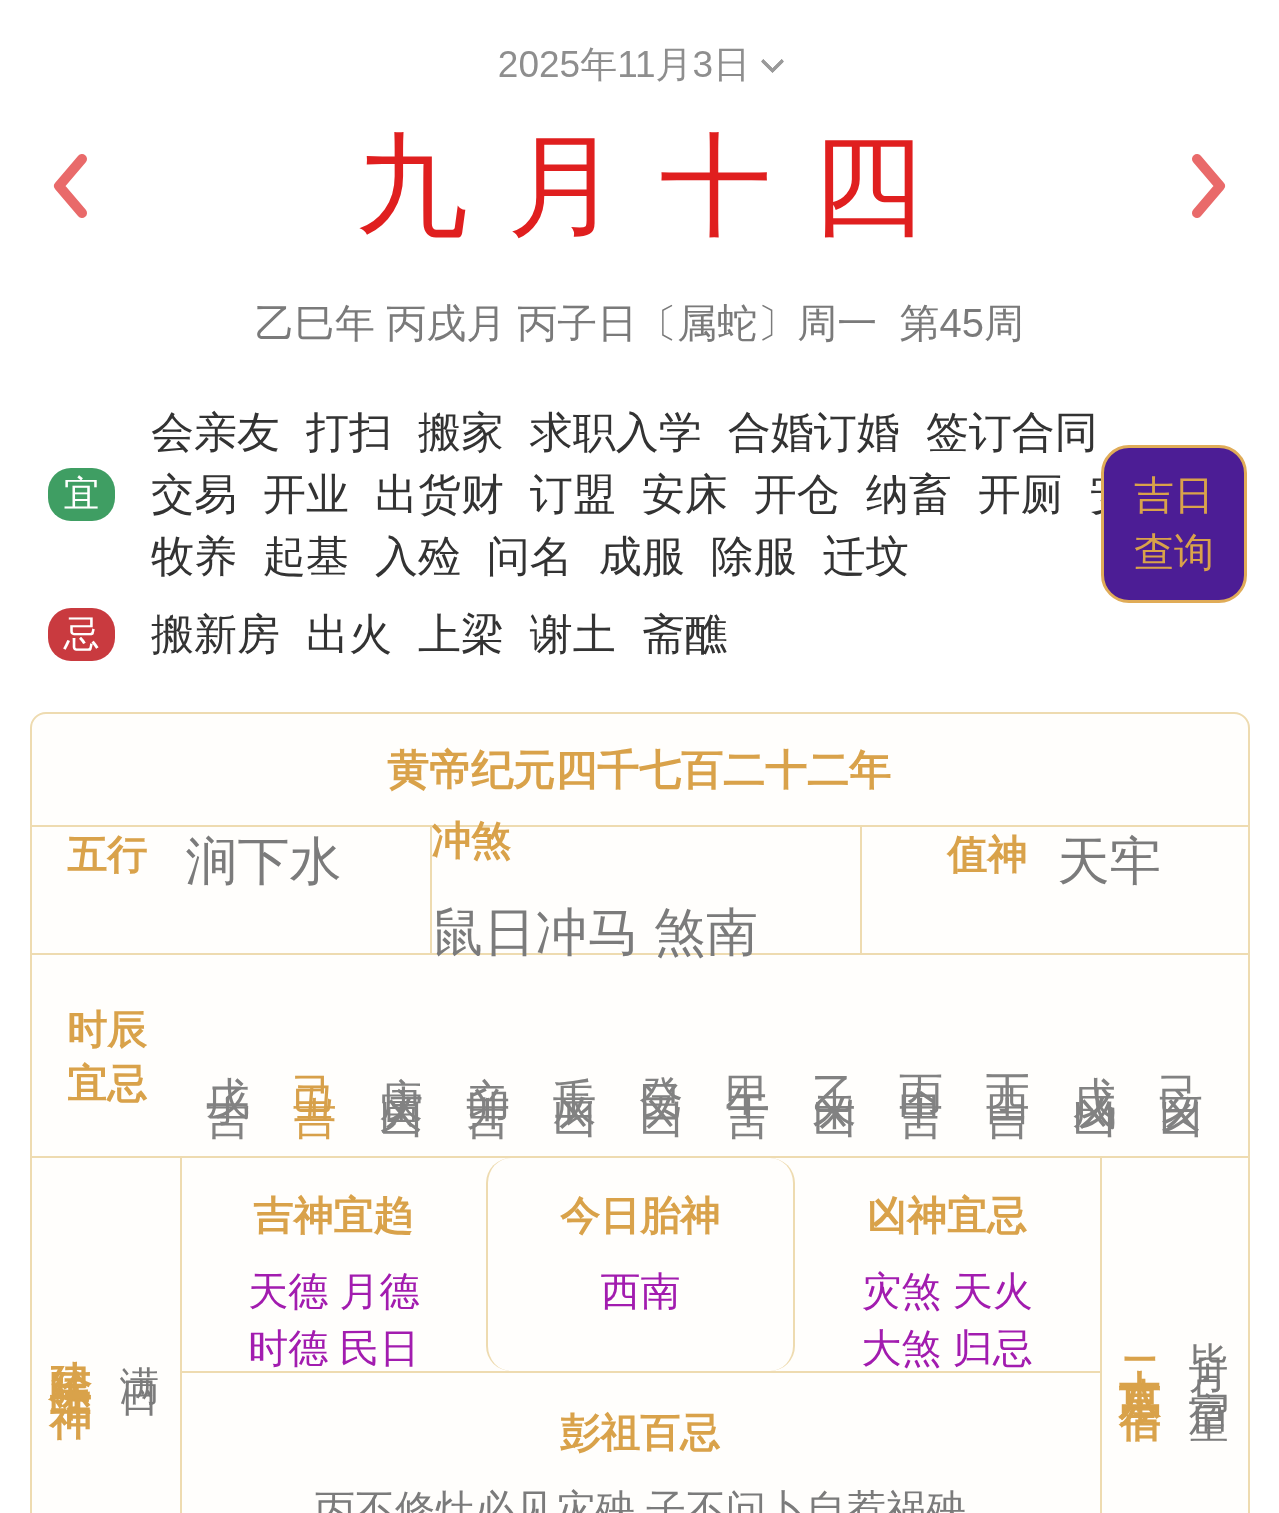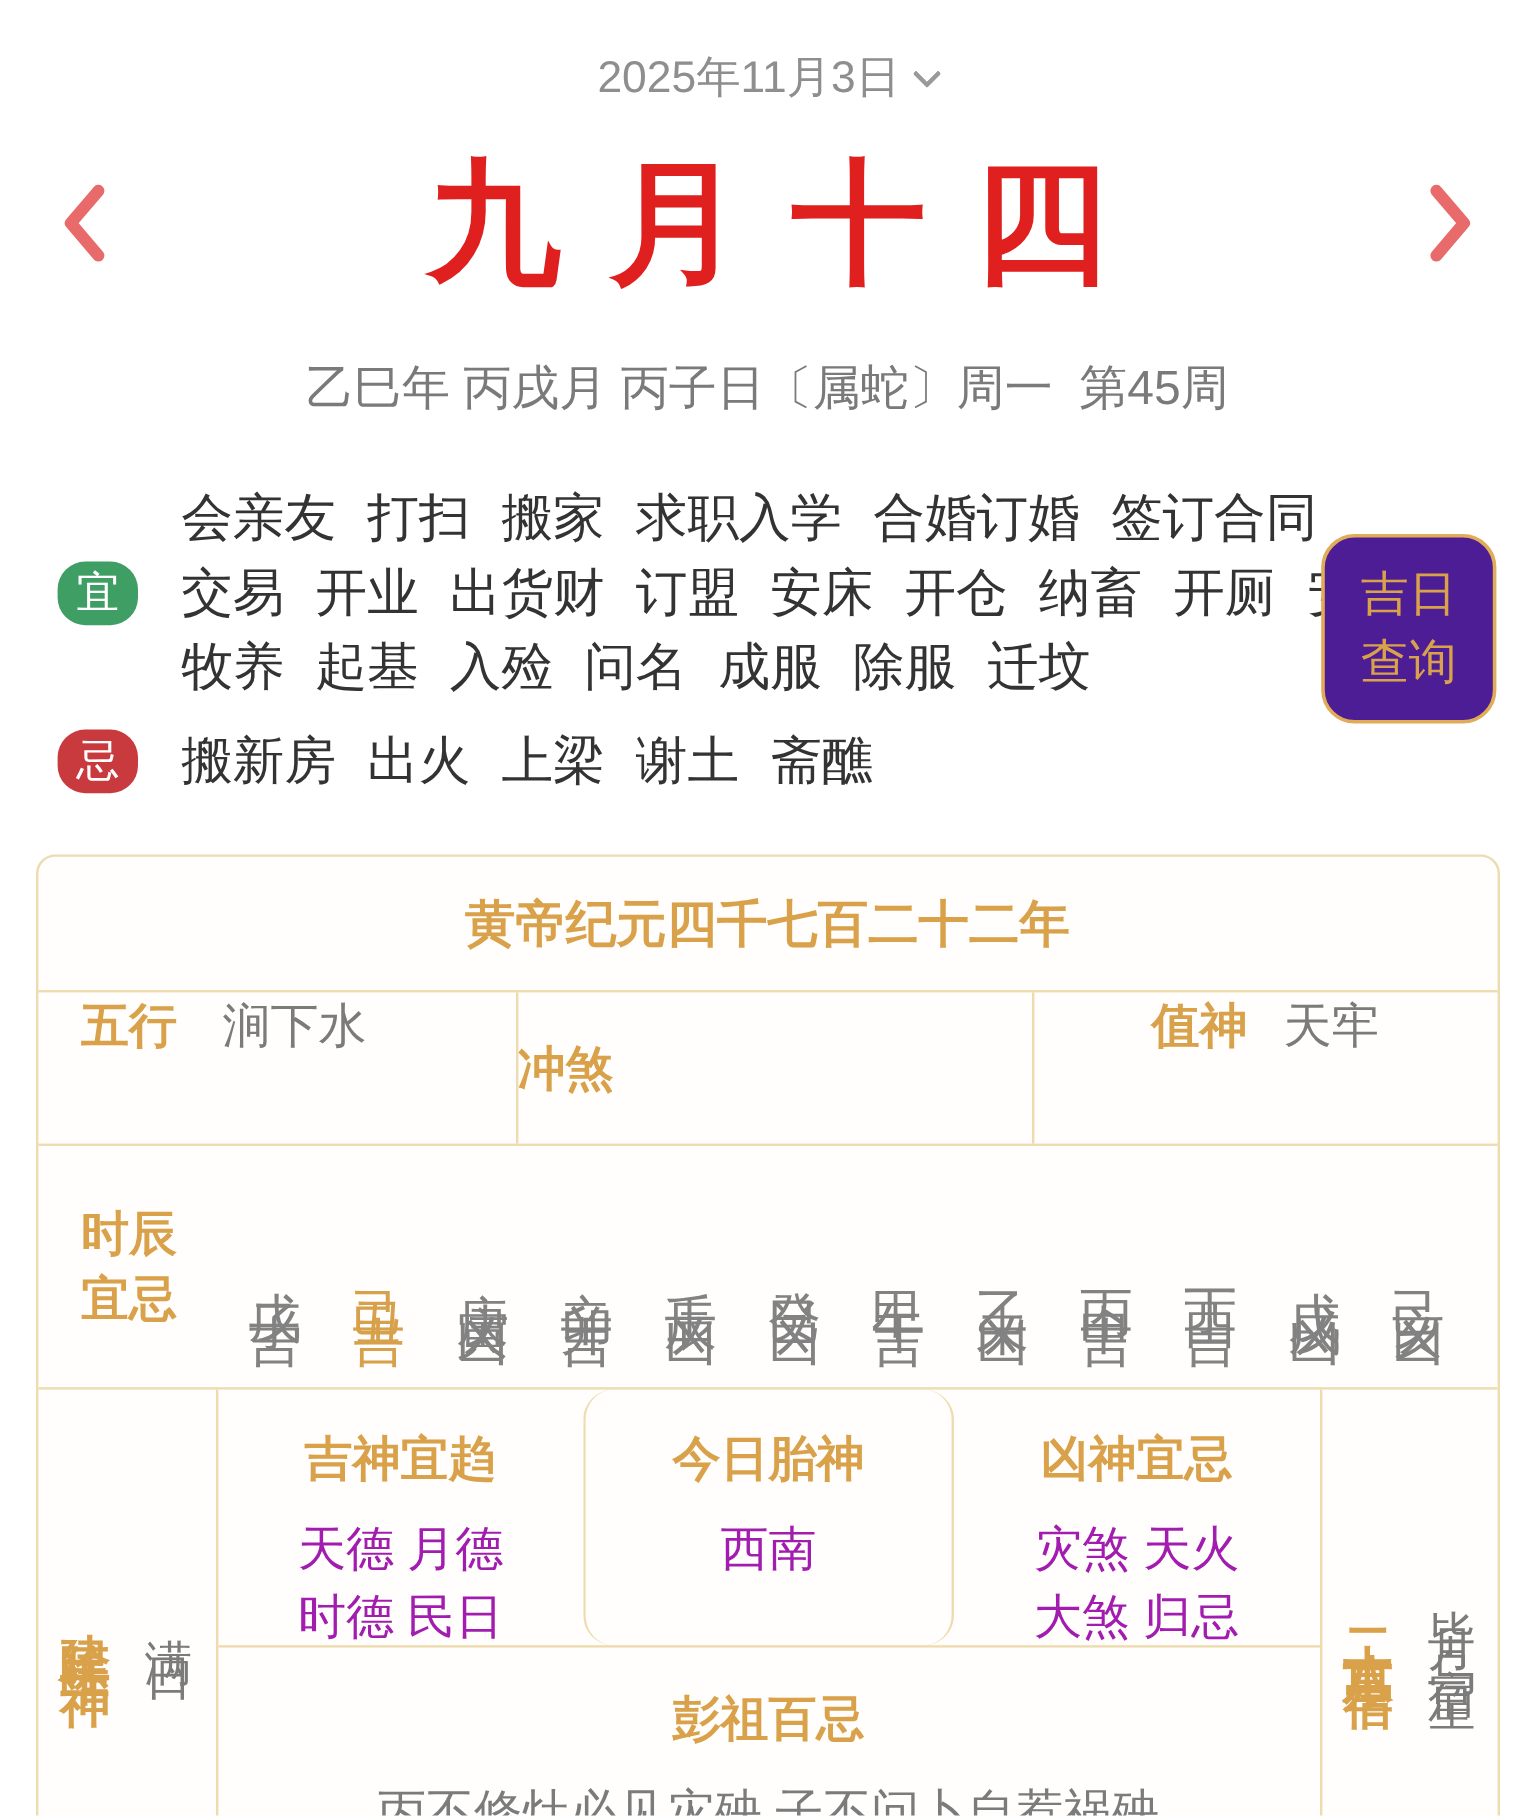--- a/index.html
+++ b/index.html
@@ -37,21 +37,21 @@
   .title-row {
     position: relative;
     margin-top: 16px;
     height: 160px;
     display: flex;
     align-items: center;
     justify-content: center;
   }
   .lunar-title {
     font-family: "DejaVu Serif", serif;
-    font-weight: bold;
+    font-weight: normal;
     font-size: 112px;
     color: #e01f1f;
     letter-spacing: 40px;
     margin-right: -40px;
     white-space: nowrap;
   }
   .nav-arrow {
     position: absolute;
     top: 50%;
     transform: translateY(-50%);
@@ -147,21 +147,21 @@
     flex: none;
     display: flex;
     border-bottom: 2px solid #eedbb0;
   }
   .t-row2 .cell { display: flex; align-items: flex-start; }
   .t-row2 .cell-1 { width: 398px; padding-left: 36px; gap: 38px; }
   .t-row2 .cell-2 { width: 432px; justify-content: center; gap: 30px;
                     border-left: 2px solid #eedbb0; border-right: 2px solid #eedbb0; flex-direction: column; }
   .t-row2 .cell-3 { flex: 1; justify-content: center; gap: 30px; }
   .t-row2 .lab { font-size: 40px; font-weight: 600; color: #d9a24a; white-space: nowrap; }
-  .t-row2 .val { font-size: 40px; color: #7b7b7b; white-space: nowrap; }
+  .t-row2 .val { font-size: 52px; color: #7b7b7b; white-space: nowrap; }
 
   .t-shichen {
     height: 203px;
     flex: none;
     display: flex;
     align-items: center;
     border-bottom: 2px solid #eedbb0;
   }
   .sc-label {
     width: 152px;
@@ -274,20 +274,21 @@
 
   <div class="t-header">黄帝纪元四千七百二十二年</div>
 
   <div class="t-row2">
     <div class="cell cell-1">
       <span class="lab">五行</span>
       <span class="val">涧下水</span>
     </div>
     <div class="cell cell-2">
       <span class="lab">冲煞</span>
+      <span class="val">鼠日冲马 煞南</span>
     </div>
     <div class="cell cell-3">
       <span class="lab">值神</span>
       <span class="val">天牢</span>
     </div>
   </div>
 
   <div class="t-shichen">
     <div class="sc-label">
       <div>时辰</div>

